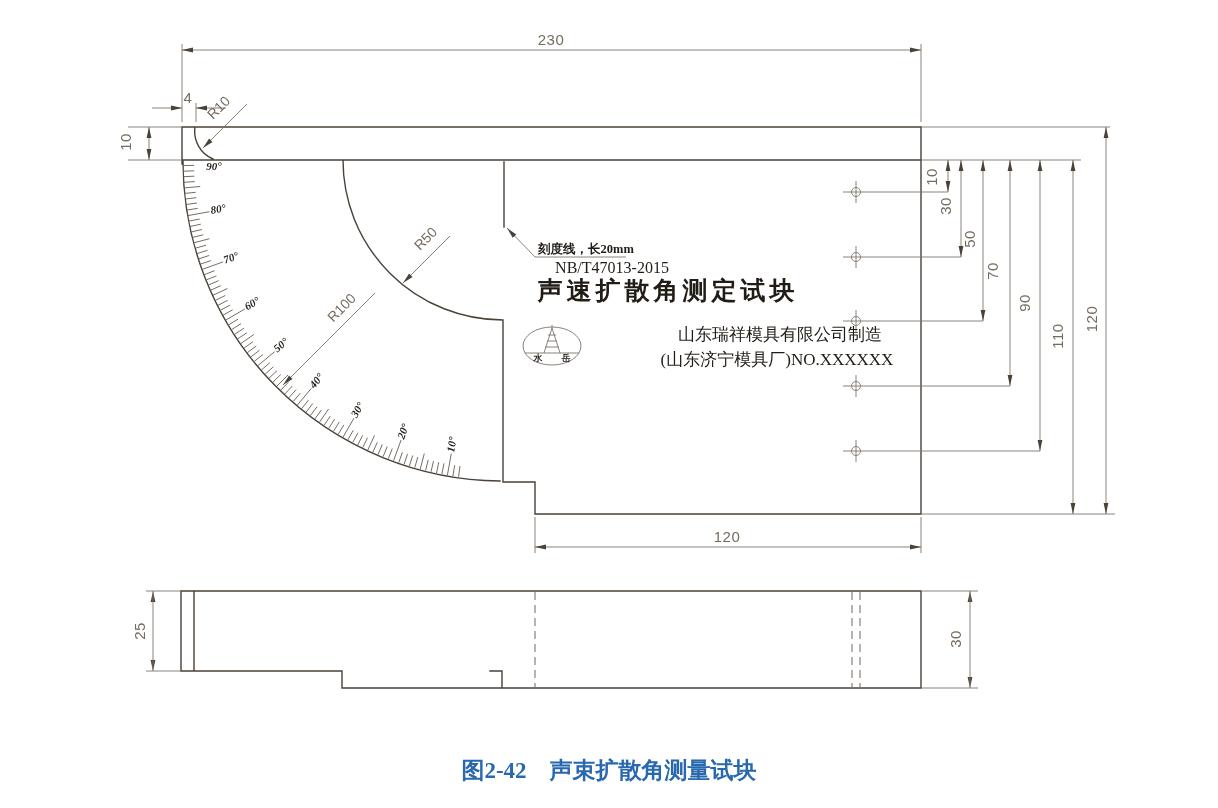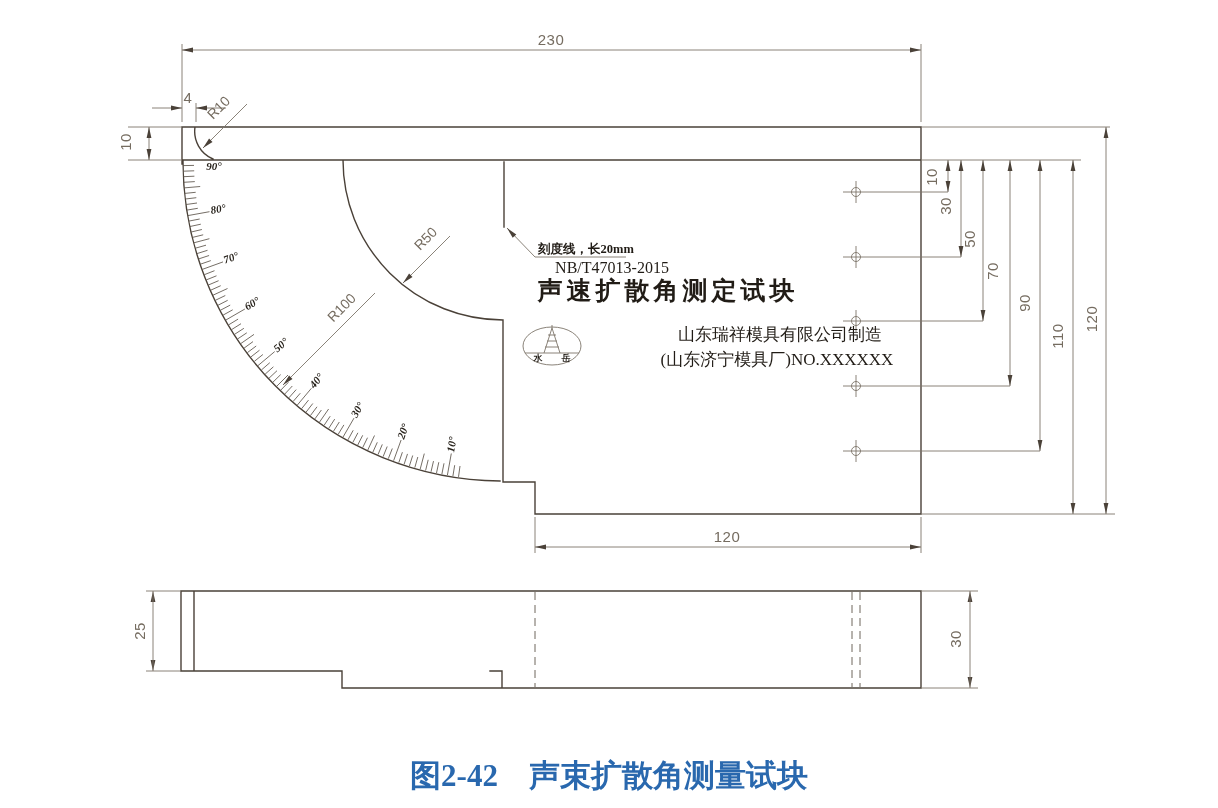--- a/index.html
+++ b/index.html
@@ -9,21 +9,21 @@
   .dimtxt{font-family:"Liberation Sans",sans-serif;font-size:15px;fill:#756c60;letter-spacing:.5px;}
   .degtxt{font-family:"Liberation Serif",serif;font-size:11px;font-style:italic;font-weight:bold;fill:#241f18;}
   .radtxt{font-family:"Liberation Sans",sans-serif;font-size:14px;fill:#756c60;}
   .cntxt{font-family:"Liberation Serif",serif;fill:#211c16;}
   .note{font-size:12.5px;font-weight:600;}
   .std{font-size:16px;}
   .title{font-size:25px;font-weight:600;letter-spacing:4px;}
   .maker{font-size:17px;}
   .logochar{font-size:9px;font-weight:bold;}
   #caption{position:absolute;left:0;top:755px;width:100%;text-align:center;
-           font-family:"Liberation Serif",serif;font-weight:bold;font-size:31px;color:#2968ae;}
+           font-family:"Liberation Serif",serif;font-weight:bold;font-size:23px;color:#2968ae;}
   .obj{stroke:#4a4138;stroke-width:1.4;fill:none;stroke-linecap:square;}
   .thin{stroke:#7d756a;stroke-width:.9;fill:none;}
   .tick{stroke:#5c544a;stroke-width:.85;}
   .hid{stroke:#6e665c;stroke-width:1;fill:none;stroke-dasharray:8 5;}
   .arrowhead{fill:#4a4138;stroke:none;}
 </style>
 </head>
 <body>
 
 <div id="canvas">

